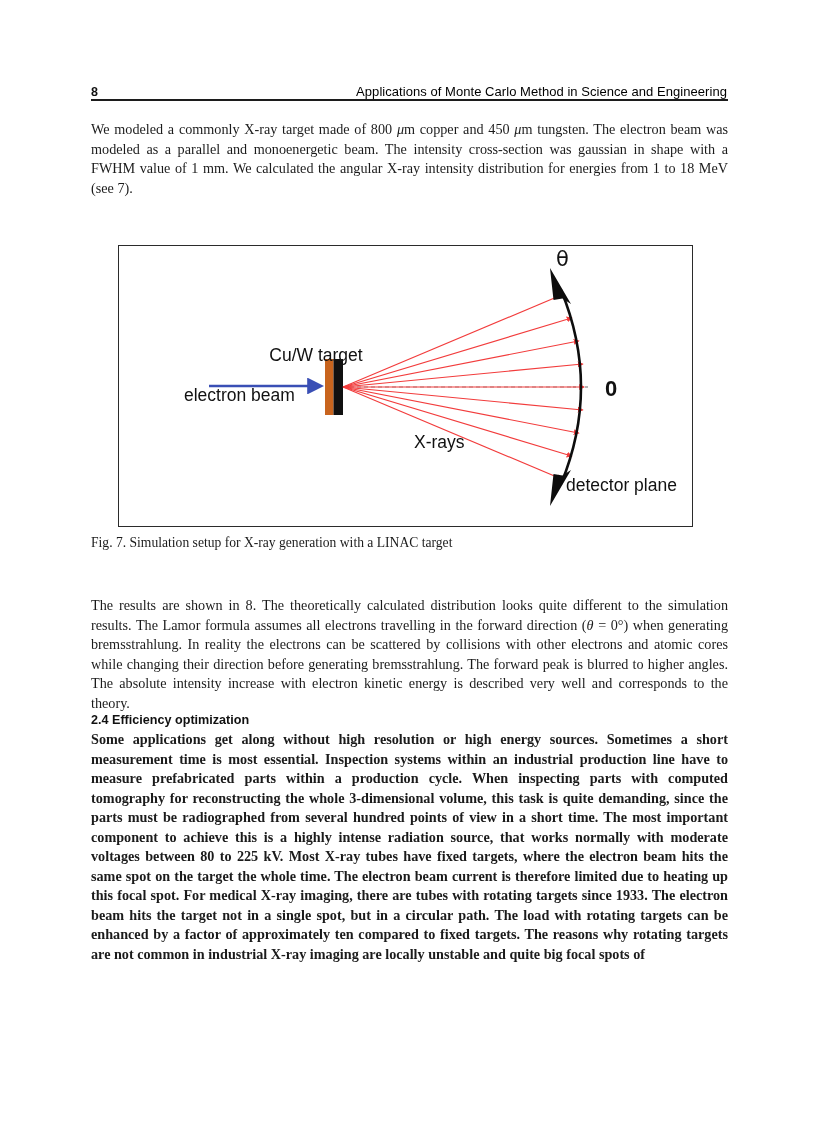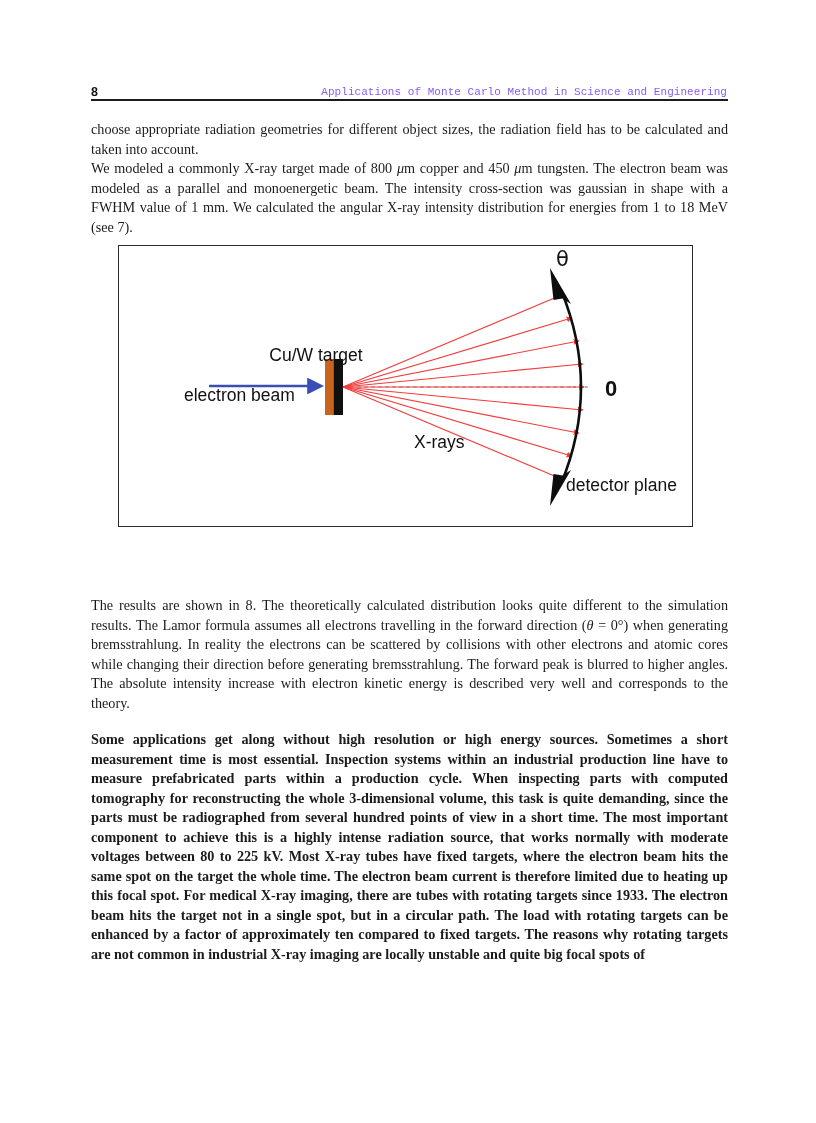--- a/index.html
+++ b/index.html
@@ -35,23 +35,23 @@
     justify-content: space-between;
   }
   .header-page-number {
     font-family: "Liberation Sans", "DejaVu Sans", sans-serif;
     font-size: 12.5px;
     font-weight: bold;
     color: #111;
     line-height: 1;
   }
   .header-title {
-    font-family: Liberation Mono, monospace;
-    font-size: 11px;
-    color: #8b5cf6;
+    font-family: Liberation Sans, sans-serif;
+    font-size: 13px;
+    color: #000000;
     line-height: 1;
     letter-spacing: 0.05px;
   }
   .header-rule {
     position: absolute;
     left: 91px;
     top: 99px;
     width: 637px;
     height: 1.6px;
     background: #1c1c1c;
@@ -141,21 +141,20 @@
 
 <div class="page">
 
   <div class="header">
     <span class="header-page-number">8</span>
     <span class="header-title">Applications of Monte Carlo Method in Science and Engineering</span>
   </div>
   <div class="header-rule"></div>
 
   <div class="body-block" id="intro-block">
-    <p>choose appropriate radiation geometries for different object sizes, the radiation field has to be calculated and taken into account.</p>
     <p><span>We modeled a commonly X-ray target made of 800 </span><span class="mi">μ</span><span>m copper and 450 </span><span class="mi">μ</span><span>m tungsten. The electron beam was modeled as a parallel and monoenergetic beam. The intensity cross-section was gaussian in shape with a FWHM value of 1 mm. We calculated the angular X-ray intensity distribution for energies from 1 to 18 MeV (see 7).</span></p>
   </div>
 
   <div class="figure-box">
     <svg class="figure-svg" viewBox="0 0 575 282">
       <defs>
         <marker id="rayhead" viewBox="0 0 10 10" refX="8" refY="5" markerWidth="5.2" markerHeight="5.2" orient="auto-start-reverse">
           <path d="M 0 0 L 10 5 L 0 10 z" fill="#f23c3c"></path>
         </marker>
         <marker id="beamhead" viewBox="0 0 10 10" refX="7" refY="5" markerWidth="6.5" markerHeight="6.5" orient="auto-start-reverse">
@@ -199,23 +198,25 @@
 
       <text class="fig-label-theta" x="437" y="20" font-size="21">θ</text>
       <text class="fig-label-zero" x="486" y="150" font-size="22">0</text>
       <text class="fig-label" x="197" y="115" font-size="17.5" text-anchor="middle">Cu/W target</text>
       <text class="fig-label" x="65" y="155" font-size="17.5">electron beam</text>
       <text class="fig-label" x="295" y="202" font-size="17.5">X-rays</text>
       <text class="fig-label" x="447" y="245" font-size="17.5">detector plane</text>
     </svg>
   </div>
 
+  <div class="fig-caption">Fig. 7. Simulation setup for X-ray generation with a LINAC target</div>
 
   <div class="body-block" id="results-block">
     <p><span>The results are shown in 8. The theoretically calculated distribution looks quite different to the simulation results. The Lamor formula assumes all electrons travelling in the forward direction (</span><span class="mi">θ</span><span> = 0°</span><span>) when generating bremsstrahlung. In reality the electrons can be scattered by collisions with other electrons and atomic cores while changing their direction before generating bremsstrahlung. The forward peak is blurred to higher angles. The absolute intensity increase with electron kinetic energy is described very well and corresponds to the theory.</span></p>
   </div>
 
+  <div class="section-heading">2.4 Efficiency optimization</div>
 
   <div class="body-block" id="efficiency-block">
     <p>Some applications get along without high resolution or high energy sources. Sometimes a short measurement time is most essential. Inspection systems within an industrial production line have to measure prefabricated parts within a production cycle. When inspecting parts with computed tomography for reconstructing the whole 3-dimensional volume, this task is quite demanding, since the parts must be radiographed from several hundred points of view in a short time. The most important component to achieve this is a highly intense radiation source, that works normally with moderate voltages between 80 to 225 kV. Most X-ray tubes have fixed targets, where the electron beam hits the same spot on the target the whole time. The electron beam current is therefore limited due to heating up this focal spot. For medical X-ray imaging, there are tubes with rotating targets since 1933. The electron beam hits the target not in a single spot, but in a circular path. The load with rotating targets can be enhanced by a factor of approximately ten compared to fixed targets. The reasons why rotating targets are not common in industrial X-ray imaging are locally unstable and quite big focal spots of</p>
   </div>
 
 </div>
 
 </body></html>

